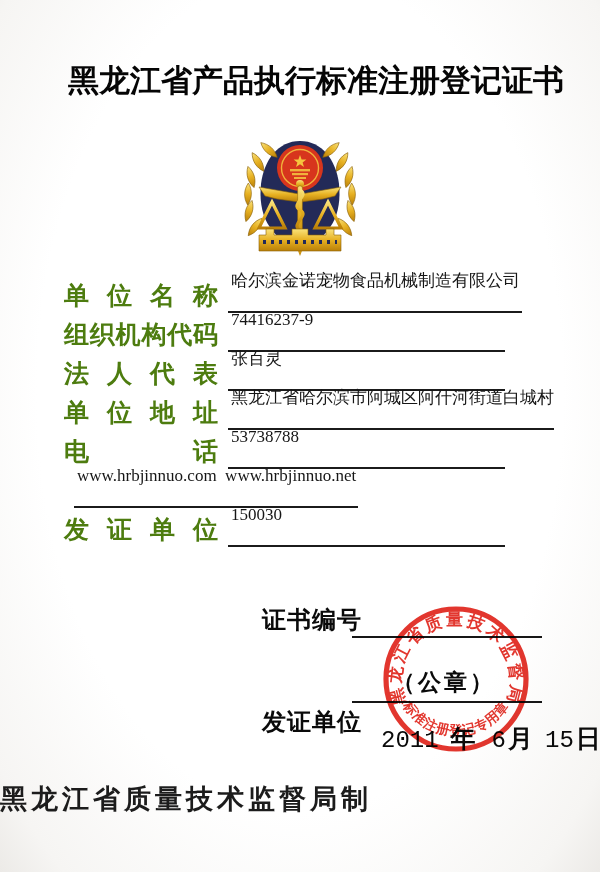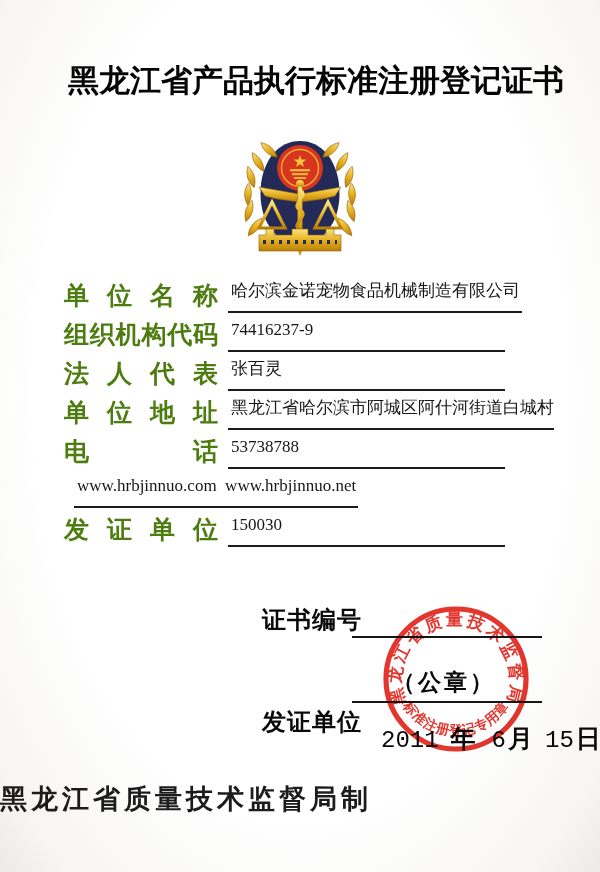--- a/index.html
+++ b/index.html
@@ -19,21 +19,21 @@
   .fields{position:absolute;left:64px;top:274px;width:490px;height:280px;}
   .field-row{position:absolute;left:0;width:100%;height:39px;display:flex;align-items:flex-end;}
   .field-label{
     width:154px;flex:0 0 154px;font-size:25px;font-weight:700;line-height:32px;
     text-align:justify;text-align-last:justify;color:#4d7c0f;margin-bottom:2px;
     font-family:"Liberation Sans", sans-serif;
     margin-top:14px;
   }
   .field-value{
     margin-left:10px;min-width:272px;border-bottom:2px solid #1b1b1b;
-    font-size:17px;line-height:25px;padding:0 2px 8px 3px;white-space:pre;
+    font-size:17px;line-height:25px;padding:0 2px 18px 3px;white-space:pre;
     font-family:"Liberation Serif", serif;color:#161616;
   }
   .cert-label{
     position:absolute;font-size:24px;font-weight:700;letter-spacing:1px;color:#0a0a0a;
     font-family:"Liberation Sans", sans-serif;
   }
   .cert-line{position:absolute;border-top:2px solid #161616;}
   .stamp-note{
     position:absolute;left:392px;top:667px;font-size:23px;font-weight:700;letter-spacing:3px;
     color:#0a0a0a;font-family:"Liberation Sans", sans-serif;text-align:right;

